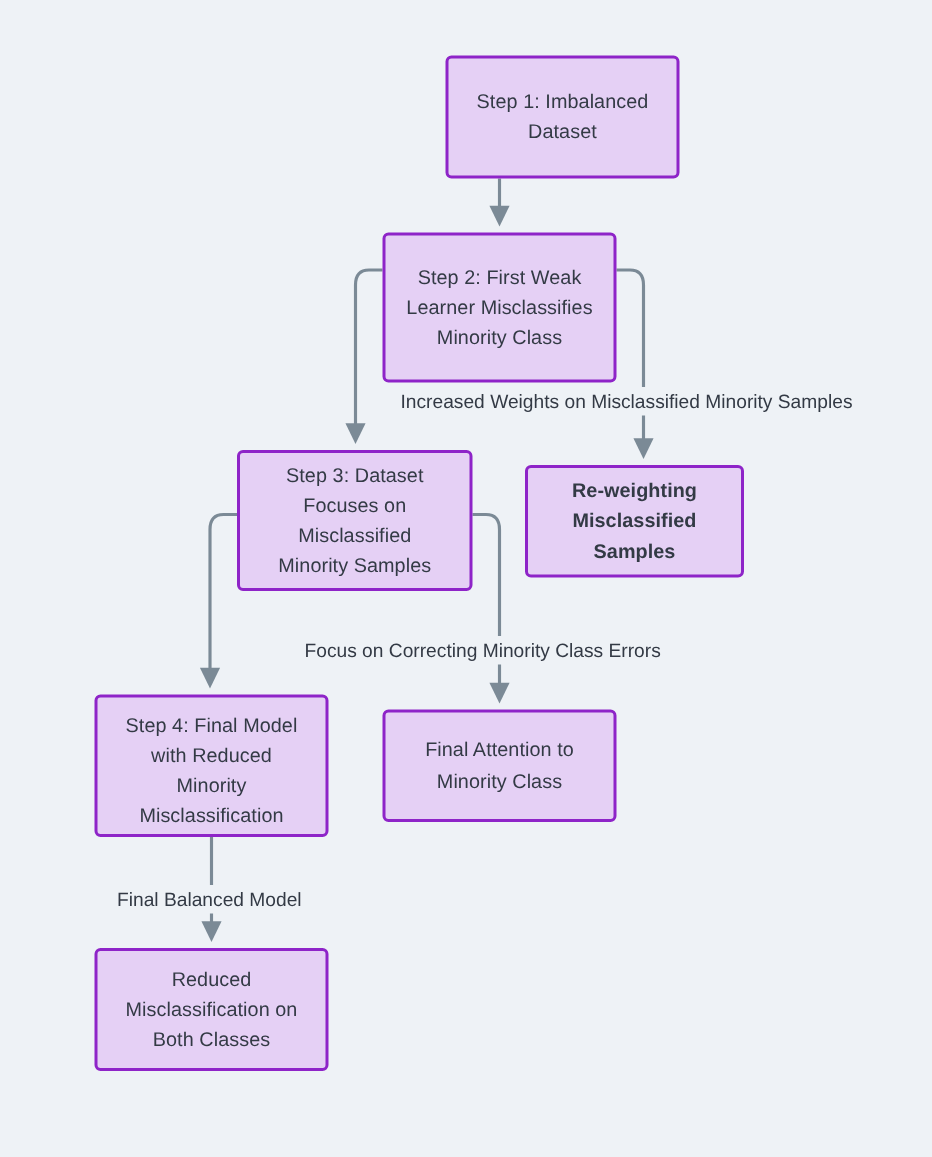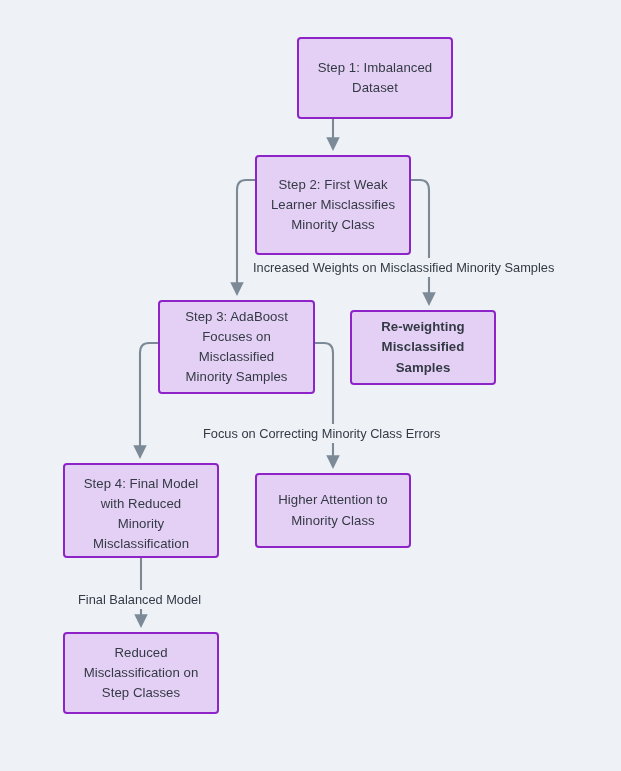--- a/index.html
+++ b/index.html
@@ -90,49 +90,49 @@
 Dataset</span>
   </div>
 
   <div class="node" style="left:255px; top:155px; width:156px; height:100px;">
     <span>Step 2: First Weak
 Learner Misclassifies
 Minority Class</span>
   </div>
 
   <div class="node" style="left:158px; top:300px; width:157px; height:94px;">
-    <span>Step 3: AdaBoost
+    <span>Step 3: Dataset
 Focuses on
 Misclassified
 Minority Samples</span>
   </div>
 
   <div class="node" style="left:350px; top:310px; width:146px; height:75px;font-weight:bold;">
     <span>Re-weighting
 Misclassified
 Samples</span>
   </div>
 
   <div class="node" style="left:63px; top:463px; width:156px; height:95px;align-items:flex-end;">
     <span>Step 4: Final Model
 with Reduced
 Minority
 Misclassification</span>
   </div>
 
   <div class="node" style="left:255px; top:473px; width:156px; height:75px;">
-    <span>Higher Attention to
+    <span>Final Attention to
 Minority Class</span>
   </div>
 
   <div class="node" style="left:63px; top:632px; width:156px; height:82px;">
     <span>Reduced
 Misclassification on
-Step Classes</span>
+Both Classes</span>
   </div>
 
-  <div class="edge-label" style="left:249px; top:258px;">Increased Weights on Misclassified Minority Samples</div>
+  <div class="edge-label" style="left:263px; top:258px;">Increased Weights on Misclassified Minority Samples</div>
 
   <div class="edge-label" style="left:74px; top:590px;">Final Balanced Model</div>
 
   <div class="edge-label" style="left:199px; top:424px;">Focus on Correcting Minority Class Errors</div>
 
 </div>
 
 </body></html>

